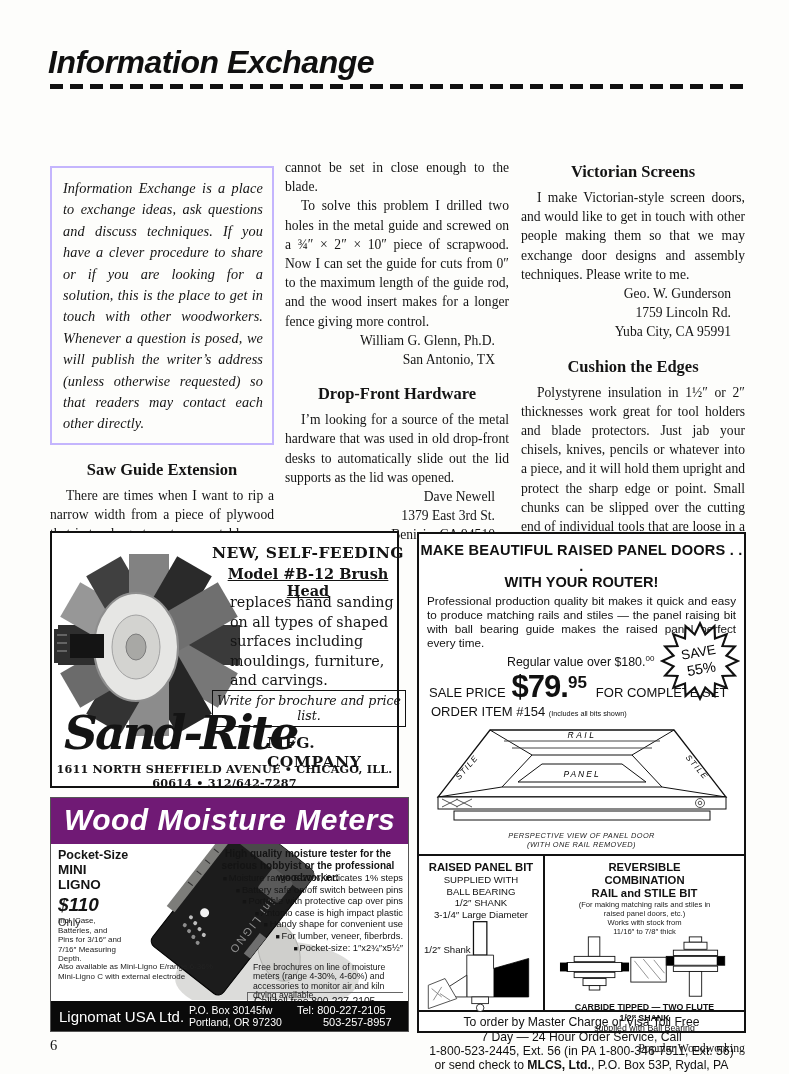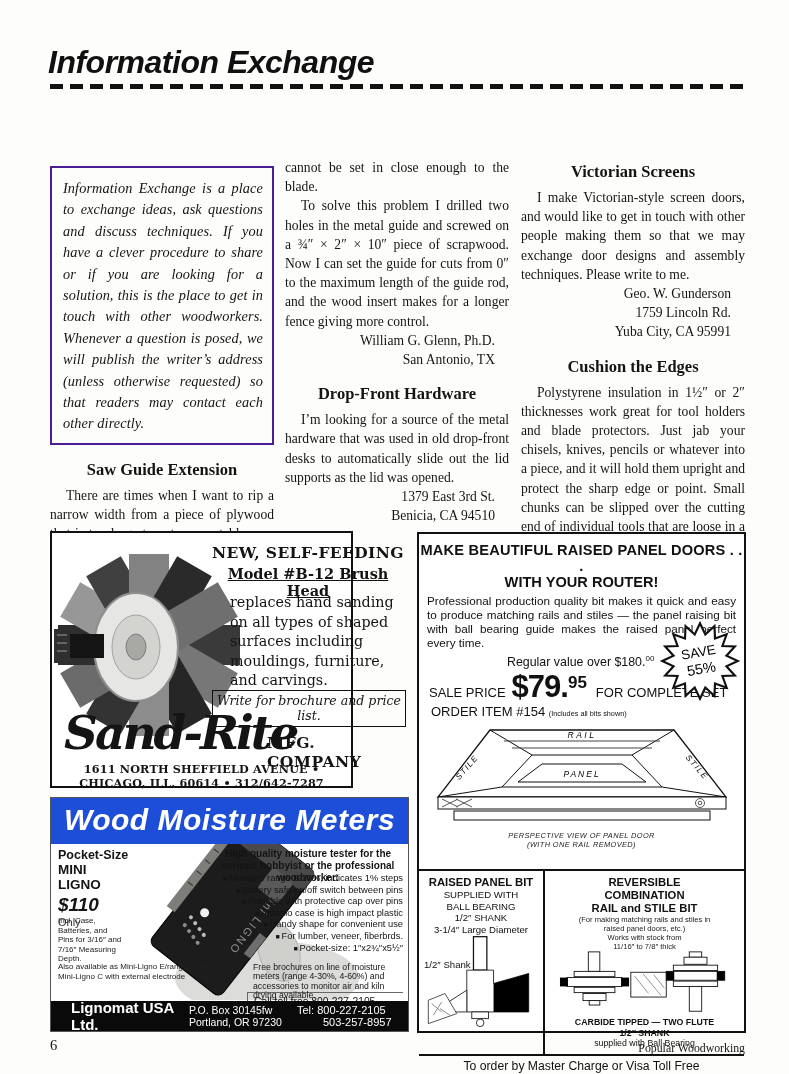--- a/index.html
+++ b/index.html
@@ -24,29 +24,29 @@
   .col1 { left:50px; } .col2 { left:285px; } .col3 { left:521px; }
   .body-p { font-size:13.6px; line-height:19.2px; text-align:justify; }
   .ind { text-indent:16px; }
   .sig { font-size:13.6px; line-height:19.2px; text-align:right; padding-right:14px; }
   h2.art {
     font-size:16.5px; line-height:19px; text-align:center; font-weight:700;
     margin:15px 0 7px 0;
   }
   h2.first { margin-top:4px; }
   .intro-box {
-    border:2px solid #4c1d95; padding:10px 9px 8px 11px; margin-top:8px;
+    border:2px solid #c4b5fd; padding:10px 9px 8px 11px; margin-top:8px;
   }
   .intro-box p {
     font-style:italic; font-size:14.3px; line-height:21.4px; text-align:justify;
     letter-spacing:0.1px;
   }
   
   .ad-sandrite {
-    position:absolute; left:50px; top:531px; width:303px; height:257px;
+    position:absolute; left:50px; top:531px; width:349px; height:257px;
     border:2px solid #111; background:#fff;
     font-family:"DejaVu Serif", serif;
   }
   .sr-h1 { position:absolute; left:156px; top:10px; width:200px; text-align:center;
            font-weight:700; font-size:15.5px; letter-spacing:0.4px; }
   .sr-h2 { position:absolute; left:156px; top:32px; width:200px; text-align:center;
            font-weight:700; font-size:14.5px; text-decoration:underline; }
   .sr-body { position:absolute; left:178px; top:60px; width:168px;
              font-size:14.3px; line-height:19.5px; }
   .sr-broch { position:absolute; left:160px; top:157px; width:194px;
@@ -57,21 +57,21 @@
   .sr-mfg  { position:absolute; left:215px; top:200px;
              font-weight:700; font-size:15.5px; letter-spacing:0.5px; }
   .sr-addr { position:absolute; left:0; right:0; top:229px; text-align:center;
              font-weight:700; font-size:11.2px; letter-spacing:0.2px; }
   
   .ad-moisture {
     position:absolute; left:50px; top:797px; width:359px; height:235px;
     border:1px solid #555; background:#fff;
     font-family:"Liberation Sans", sans-serif;
   }
-  .m-head { height:46px; background:#1d4ed8; color:#fff; text-align:center;
+  .m-head { height:46px; background:#701a75; color:#fff; text-align:center;
             font:italic 900 30px "Liberation Sans", sans-serif; line-height:44px;
             letter-spacing:0.5px; }
   .m-body { position:relative; height:157px; overflow:hidden; }
   .m-left { position:absolute; left:7px; top:4px; width:90px; z-index:2; }
   .m-l1 { font-weight:700; font-size:12.5px; }
   .m-l2, .m-l3 { font-weight:700; font-size:13.5px; line-height:15px; }
   .m-price { font:italic 700 19px "Liberation Sans", sans-serif; margin-top:2px; }
   .m-only { font-size:11px; color:#333; }
   .m-included { position:absolute; left:7px; top:72px; width:64px; z-index:2;
                 font-size:8px; line-height:9.5px; color:#222; }
@@ -83,21 +83,21 @@
   .m-bullets { position:absolute; right:5px; top:29px; width:210px; z-index:2;
                text-align:right; font-size:9.3px; line-height:11.6px; }
   .m-bullets div::before { content:"■ "; font-size:7px; }
   .m-call { position:absolute; right:5px; top:101px; width:156px; z-index:2;
             font-weight:400; font-size:10.3px; border-top:1px solid #666;
             border-left:1px solid #666; padding:3px 0 0 6px;margin-top:47px; }
   .m-broch { position:absolute; right:5px; top:119px; width:150px; z-index:2;
              font-size:8.7px; line-height:9.3px; }
   .m-foot { height:30px; background:#0a0a0a; color:#fff; display:flex;
             align-items:center; }
-  .m-co { width:138px; padding-left:20px; font-weight:700; font-size:15px; }
+  .m-co { width:138px; padding-left:8px; font-weight:400; font-size:15px; }
   .m-addr { width:108px; font-size:10.5px; line-height:12px; }
   .m-tel { flex:1; font-size:11px; line-height:12.5px; }
   .m-tel div:last-child { padding-left:26px; }
   
   .ad-mlcs {
     position:absolute; left:417px; top:532px; width:329px; height:501px;
     border:2.5px solid #111; background:#fff;
     font-family:"Liberation Sans", sans-serif; color:#111;
   }
   .x-h1 { text-align:center; font-weight:700; font-size:14.6px; line-height:16px;
@@ -111,21 +111,21 @@
   .x-sale .lbl { font-size:13px; }
   .x-sale .big { font-weight:700; font-size:31px; letter-spacing:-1px; margin-left:6px; }
   .x-sale .cents { font-weight:700; font-size:17px; position:relative; top:-9px; }
   .x-sale .sfx { font-size:13px; margin-left:9px; }
   .x-order { margin:3px 0 0 12px; font-size:13px; }
   .x-order .note { font-size:7.3px; }
   .x-star { position:absolute; right:3px; top:86px; }
   .x-diagram { text-align:center; margin-top:8px;font-style:italic; }
   .x-cap { text-align:center; font-size:7.4px; line-height:9px; letter-spacing:0.4px;
            color:#222; }
-  .x-bits { display:flex; border-top:2px solid #111; margin-top:20px; height:185px; }
+  .x-bits { display:flex; border-top:2px solid #111; margin-top:5px; height:156px; }
   .bitL { width:126px; border-right:2px solid #111; position:relative;
           text-align:center; padding-top:5px; }
   .bitR { flex:1; position:relative; text-align:center; padding-top:5px; }
   .bt1 { font-weight:700; font-size:11.3px; line-height:13px; }
   .bt2 { font-size:9.6px; line-height:11.5px; }
   .bt-note { font-size:7.6px; line-height:9px; color:#222; }
   .bt-foot1 { font-weight:700; font-size:8.8px; line-height:10.5px; }
   .bt-foot2 { font-size:8.8px; line-height:10.5px; }
   .shank-lbl { position:absolute; left:5px; top:88px; font-size:9.6px; }
   .x-orderblock { border-top:2px solid #111; text-align:center; font-size:12.2px;
@@ -151,20 +151,21 @@
     <p class="body-p ind">There are times when I want to rip a narrow width from a piece of plywood that is too large to cut on my table saw. Sometimes this “smidgen” is so narrow that the metal guide for my portable circular saw</p>
   </div>
 
   <div class="col col2">
     <p class="body-p">cannot be set in close enough to the blade.</p>
     <p class="body-p ind">To solve this problem I drilled two holes in the metal guide and screwed on a ¾″ × 2″ × 10″ piece of scrapwood. Now I can set the guide for cuts from 0″ to the maximum length of the guide rod, and the wood insert makes for a longer fence giving more control.</p>
     <p class="sig">William G. Glenn, Ph.D.</p>
     <p class="sig">San Antonio, TX</p>
     <h2 class="art">Drop-Front Hardware</h2>
     <p class="body-p ind">I’m looking for a source of the metal hardware that was used in old drop-front desks to automatically slide out the lid supports as the lid was opened.</p>
+    <p class="sig">Dave Newell</p>
     <p class="sig">1379 East 3rd St.</p>
     <p class="sig">Benicia, CA 94510</p>
   </div>
 
   <div class="col col3">
     <h2 class="art first">Victorian Screens</h2>
     <p class="body-p ind">I make Victorian-style screen doors, and would like to get in touch with other people making them so that we may exchange door designs and assembly techniques. Please write to me.</p>
     <p class="sig">Geo. W. Gunderson</p>
     <p class="sig">1759 Lincoln Rd.</p>
     <p class="sig">Yuba City, CA 95991</p>

